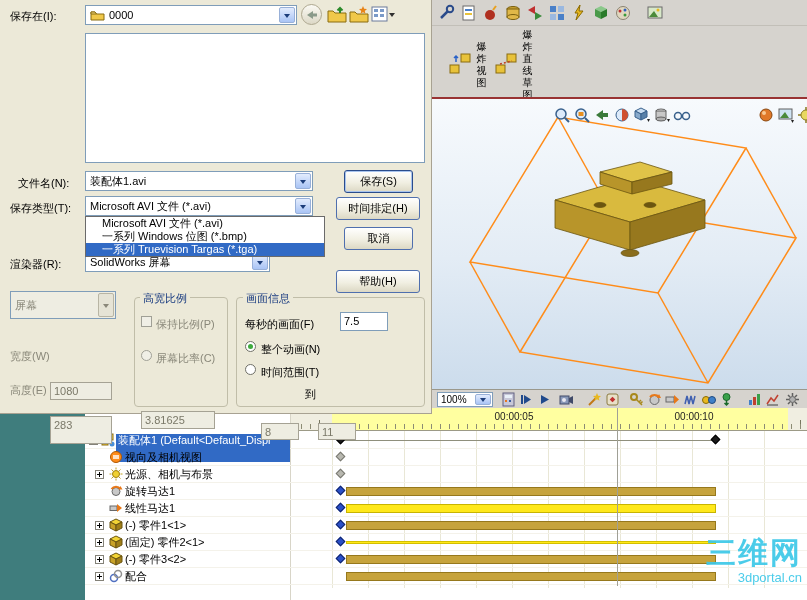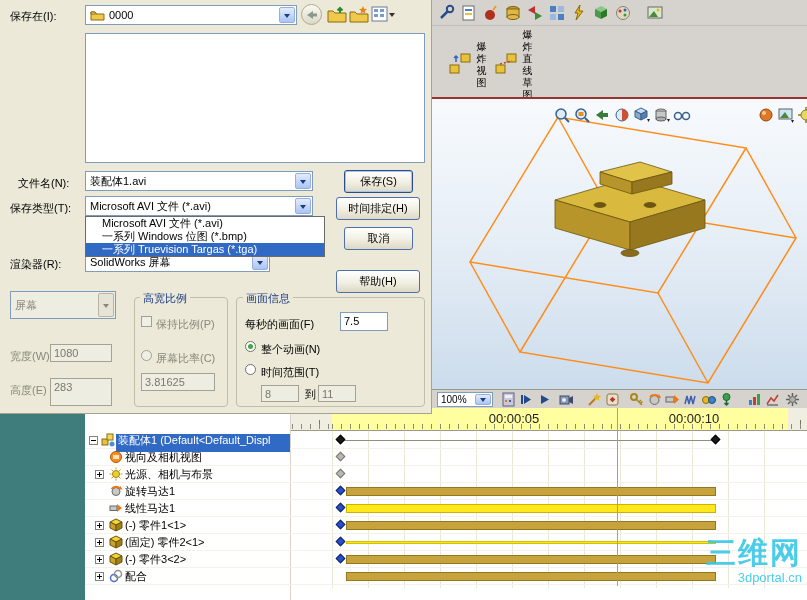--- a/index.html
+++ b/index.html
@@ -23,32 +23,32 @@
   .mcombo { position:absolute; left:352px; top:2px; width:56px; height:15px; background:#fff; border:1px solid #7f9db9; display:flex; align-items:center; padding-left:3px; font-size:10px; }
   .mti { position:absolute; top:2px; width:16px; height:15px; }
 
   .pane { position:absolute; left:0; top:408px; width:722px; height:192px; background:#ffffff; }
   .ruler { position:absolute; left:205px; top:0; width:517px; height:23px; background:#f0eee1; border-bottom:1px solid #9c9a86; }
   .ruler::before { content:""; position:absolute; left:0; right:0; bottom:1px; height:9px;
     background-image:repeating-linear-gradient(90deg,#77775f 0 1px,transparent 1px 36px); background-position:42px 0; }
   .ruler::after { content:""; position:absolute; left:0; right:0; bottom:1px; height:5px;
     background-image:repeating-linear-gradient(90deg,#8c8c74 0 1px,transparent 1px 9px); background-position:42px 0; }
   .ryellow { position:absolute; left:42px; top:0; width:456px; height:22px; background:#ffffa0; }
-  .rlabel { position:absolute; top:3px; transform:translateX(-50%); font-size:13px; color:#222; }
+  .rlabel { position:absolute; top:3px; transform:translateX(-50%); font-size:10px; color:#222; }
   .tgrid { position:absolute; left:247px; top:23px; width:456px; height:157px;
     background-image:repeating-linear-gradient(90deg,#e9e7d6 0 1px,transparent 1px 36px); }
   .vline { position:absolute; left:532px; top:0; width:1px; height:178px; background:#a0a096; }
   .pdiv { position:absolute; left:205px; top:0; width:1px; height:192px; background:#d8d5c8; }
 
   .trow { position:absolute; left:0; width:722px; height:17px; border-bottom:1px solid #f4f2ea; }
   .exp { position:absolute; left:10px; top:4px; width:9px; height:9px; border:1px solid #848278; background:#fff; }
   .exp::before { content:""; position:absolute; left:1px; right:1px; top:3px; height:1px; background:#000; }
   .exp.plus::after { content:""; position:absolute; top:1px; bottom:1px; left:3px; width:1px; background:#000; }
   .ticon { position:absolute; top:1px; width:14px; height:14px; }
-  .tlbl { position:absolute; top:2px; height:18px; line-height:13px; white-space:nowrap; overflow:hidden; }
+  .tlbl { position:absolute; top:2px; height:28px; line-height:13px; white-space:nowrap; overflow:hidden; }
   .sel { background:#316ac5; color:#fff; padding:0 2px; }
   .key { position:absolute; top:4px; width:7px; height:7px; transform:rotate(45deg); }
   .k-black { background:#1a1a1a; border:1px solid #000; }
   .k-gray  { background:#b8b8b0; border:1px solid #787870; }
   .k-blue  { background:#2a50c8; border:1px solid #10246a; }
   .bar { position:absolute; top:4px; height:9px; }
   .b-gold { background:#c6a33c; border:1px solid #96781c; }
   .b-yellow { background:#ffe81a; border:1px solid #c8b400; }
   .b-thin { top:7px; height:3px; background:#ffe81a; border:1px solid #d4c000; }
   .r0line { position:absolute; top:8px; height:0; border-top:1px solid #8f8f7c; }
@@ -63,21 +63,21 @@
   .dl { position:absolute; white-space:nowrap; }
   .cb { position:absolute; background:#fff; border:1px solid #7f9db9; display:flex; align-items:center; padding-left:4px; overflow:hidden; }
   .cb .val { white-space:nowrap; overflow:hidden; padding-right:18px; }
   .arw { position:absolute; right:1px; top:1px; bottom:1px; width:16px; background:linear-gradient(#e3ecfd,#a9c4f5);
     border:1px solid #98b0d8; border-radius:2px; display:flex; align-items:center; justify-content:center; }
   .tri { width:0; height:0; border:3px solid transparent; border-top:4px solid #1c3d7a; margin-top:4px; }
   .cb.dis { background:#eeede2; color:#8a887a; }
   .cb.dis .arw { background:#e6e4d6; border-color:#b8b5a4; }
   .cb.dis .tri { border-top-color:#8a887a; }
   .fld { position:absolute; background:#fff; border:1px solid #7f9db9; padding:2px 0 0 3px; font-size:11px; }
-  .fld.dis { background:#eeede2; color:#7a7868; border-color:#a5a294; }
+  .fld.dis { background:#eeede2; color:#7a7868; border-color:#a5a294;margin-top:38px; }
   .btn { position:absolute; display:flex; align-items:center; justify-content:center; border:1px solid #4f6fae; border-radius:3px;
     background:linear-gradient(180deg,#ffffff,#f1efe2 55%,#dcd8c4); font-size:11px; }
   .btn.default { border-color:#2a4c8c; box-shadow:inset 0 0 0 1px #a8c4ee; }
   .flist { position:absolute; left:85px; top:33px; width:340px; height:130px; background:#fff; border:1px solid #7f9db9; }
   .ldrop { position:absolute; left:85px; top:216px; width:240px; background:#fff; border:1px solid #6a6a6a; z-index:10; }
   .ditem { height:13px; line-height:13px; padding-left:16px; white-space:nowrap; overflow:hidden; }
   .ditem.dsel { background:#316ac5; color:#fff; }
   .grp { position:absolute; border:1px solid #c0bda8; border-radius:4px; }
   .gttl { position:absolute; background:#ece9d8; padding:0 3px; color:#16397f; }
   .chk { position:absolute; width:11px; height:11px; border:1px solid #a0a096; background:#f0efe6; }

